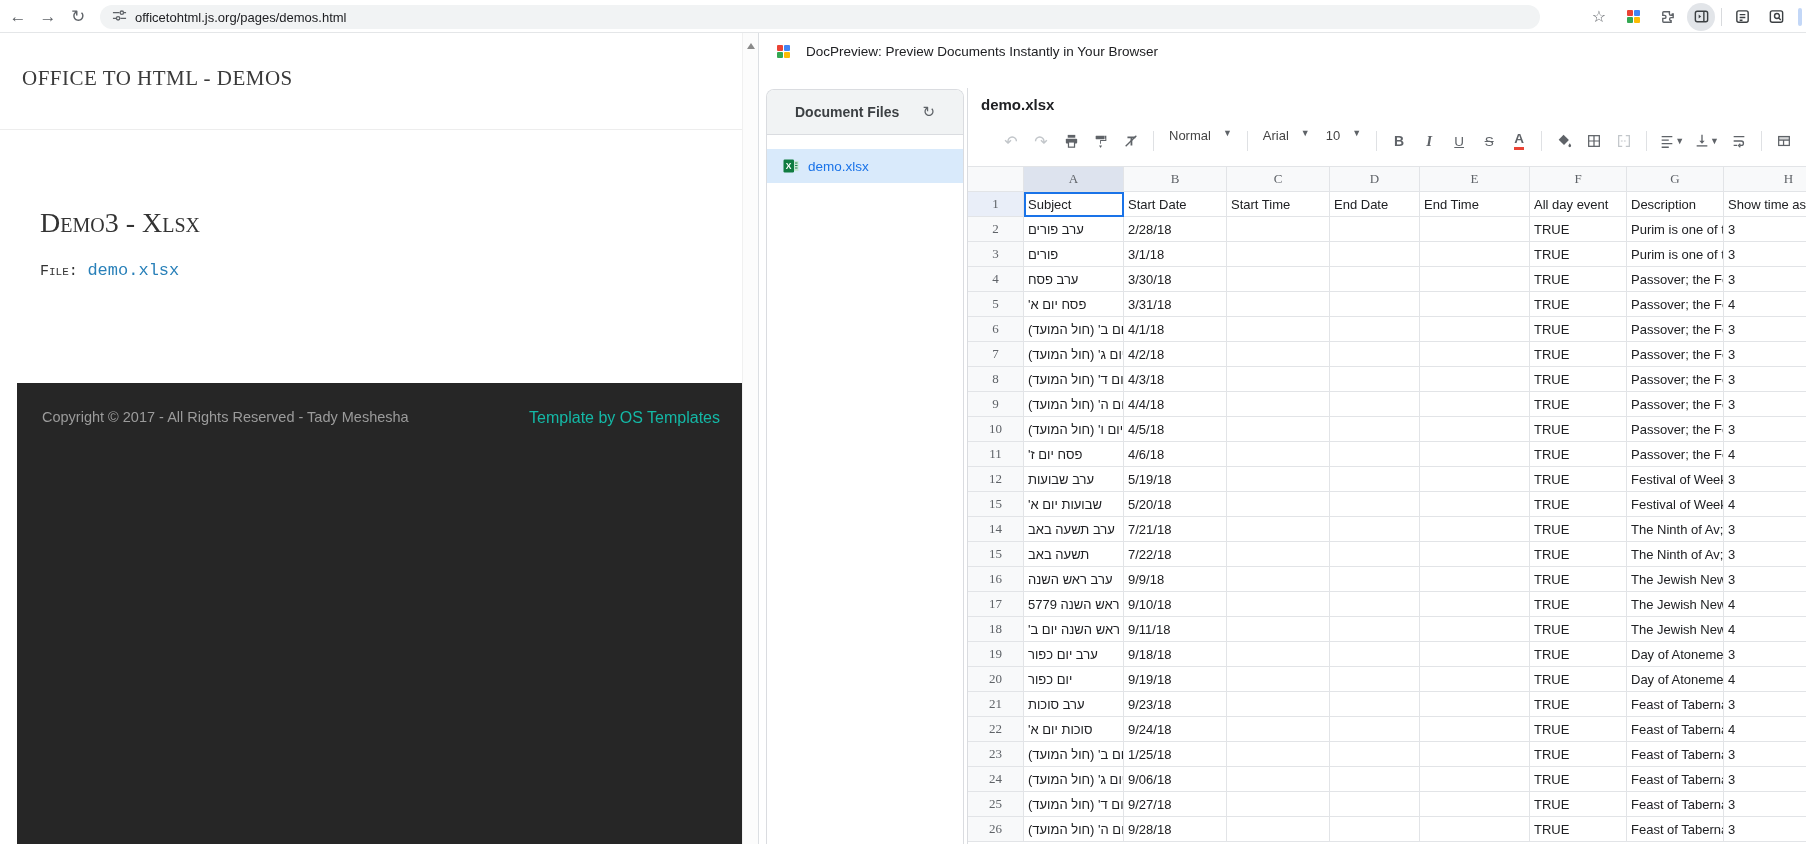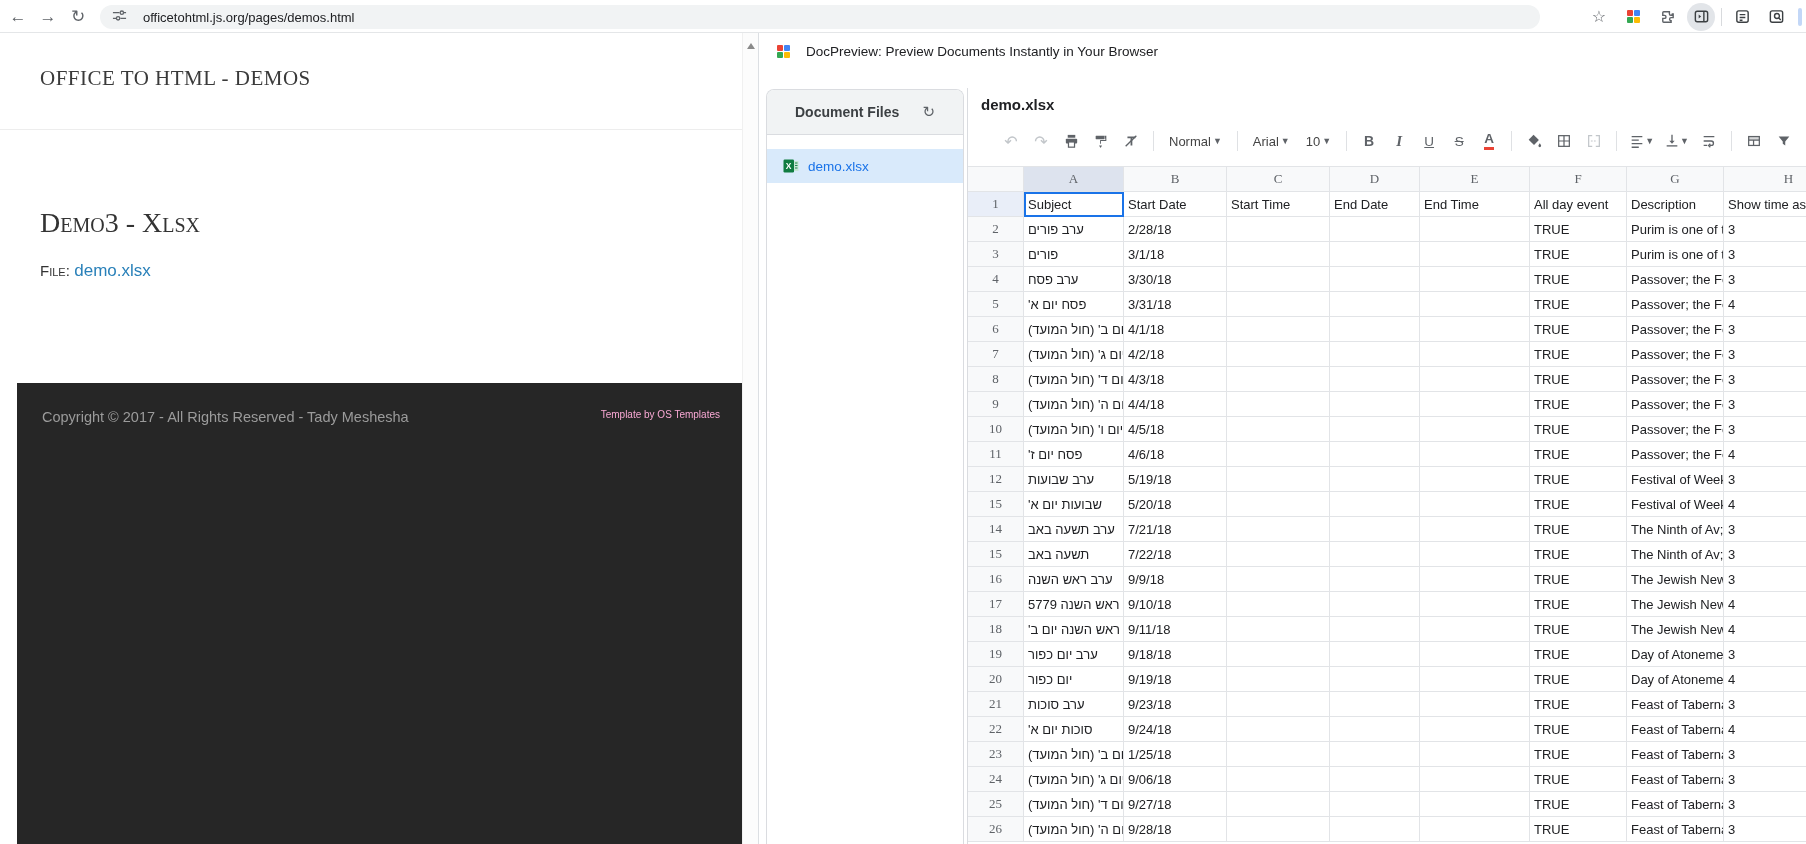--- a/index.html
+++ b/index.html
@@ -1,42 +1,42 @@
 <!DOCTYPE html>
 <html><head>
 <meta charset="utf-8">
 <style>
   *{margin:0;padding:0;box-sizing:border-box}
   html,body{width:1806px;height:844px;overflow:hidden;background:#fff;font-family:"Liberation Sans",sans-serif}
 
   
   .browser-bar{position:absolute;left:0;top:0;width:1806px;height:33px;background:#fff;border-bottom:1px solid #e4e6e8;z-index:50}
   .nav-ic{position:absolute;top:0;height:33px;display:flex;align-items:center;justify-content:center;width:28px;color:#5f6368;font-size:17px;cursor:pointer}
-  .url-pill{position:absolute;left:100px;top:5px;width:1440px;height:24px;border-radius:12px;background:#f1f3f4;display:flex;align-items:center;padding:0 12px;gap:16px}
+  .url-pill{position:absolute;left:100px;top:5px;width:1440px;height:24px;border-radius:12px;background:#f1f3f4;display:flex;align-items:center;padding:0 12px;gap:8px}
   .url-text{font-size:13px;color:#202124}
   .bar-right{position:absolute;top:0;right:0;height:33px;display:flex;align-items:center;gap:6px;padding-right:4px}
   .bar-btn{width:28px;height:28px;display:flex;align-items:center;justify-content:center;border-radius:50%;color:#5f6368;cursor:pointer}
   .bar-btn.active{background:#e2e5e9}
   .vdiv{width:1px;height:18px;background:#d8dadd}
   .blue-sliver{width:4px;height:18px;border-radius:2px;background:#c3d7f7;margin-left:2px}
 
   
   .left-pane{position:absolute;left:0;top:33px;width:758px;bottom:0;background:#fff}
   .page{position:absolute;left:0;top:0;width:742px;height:100%;background:#fff}
   .page-scrollbar{position:absolute;left:742px;top:0;width:16px;height:100%;background:#fcfcfc;border-left:1px solid #f0f0f0}
   .sb-arrow{position:absolute;left:4px;top:10px;width:0;height:0;border-left:4px solid transparent;border-right:4px solid transparent;border-bottom:6px solid #8a8a8a}
-  .site-h1{position:absolute;left:40px;top:33px;font-family:"Liberation Serif",serif;font-size:21px;color:#3a3a3a;letter-spacing:.5px}
+  .site-h1{position:absolute;left:22px;top:33px;font-family:"Liberation Serif",serif;font-size:21px;color:#3a3a3a;letter-spacing:.5px}
   .site-divider{position:absolute;left:0;top:96px;width:742px;border-top:1px solid #ededed}
   .demo-h2{position:absolute;left:40px;top:174px;font-family:"Liberation Serif",serif;font-variant:small-caps;font-size:28px;color:#333}
-  .file-line{position:absolute;left:40px;top:228px;font-family:Liberation Sans, sans-serif;font-size:16px;color:#333}
+  .file-line{position:absolute;left:40px;top:228px;font-family:Liberation Mono, monospace;font-size:16px;color:#333}
   .file-label{font-variant:small-caps;font-size:15px}
   .file-link{color:#2980b9;text-decoration:none;font-size:17px;cursor:pointer}
   .site-footer{position:absolute;left:17px;top:350px;width:742px;bottom:0;background:#262626}
   .foot-left{position:absolute;left:25px;top:26px;font-size:14.5px;color:#9b9b9b}
-  .foot-right{position:absolute;right:39px;top:26px;font-size:10px;color:#f9a8d4}
+  .foot-right{position:absolute;right:39px;top:26px;font-size:16px;color:#14b8a6}
 
   
   .side-panel{position:absolute;left:758px;top:33px;right:0;bottom:0;background:#fff;border-left:1px solid #dcdfe3}
   .panel-title{position:absolute;left:18px;top:11px;display:flex;align-items:center;gap:16px;font-size:13.5px;color:#202124}
   .mini-grid{display:grid;grid-template-columns:6px 6px;grid-template-rows:6px 6px;gap:1px}
   .mini-grid span{border-radius:1px}
 
   .sidebar-card{position:absolute;left:7px;top:56px;width:198px;bottom:0;background:#fff;border:1px solid #dadce0;border-bottom:none;border-radius:8px 8px 0 0;overflow:hidden}
   .card-header{height:45px;background:#f1f3f4;border-bottom:1px solid #dadce0;display:flex;align-items:center;justify-content:space-between;padding:0 28px}
   .card-header-label{font-size:14px;font-weight:bold;color:#3c4043}
@@ -50,21 +50,21 @@
   
   .toolbar{position:absolute;left:30px;top:38px;height:30px;display:flex;align-items:center;gap:4px}
   .tb{height:26px;min-width:26px;display:flex;align-items:center;justify-content:center;border-radius:3px;color:#5f6368;cursor:pointer;padding:0 3px}
   .tb.disabled{color:#c2c6ca}
   .tb svg{display:block}
   .tb-b{font-family:"Liberation Sans",sans-serif;font-size:14px;font-weight:bold}
   .tb-i{font-family:"Liberation Serif",serif;font-size:15px;font-style:italic;font-weight:bold}
   .tb-u{font-family:"Liberation Sans",sans-serif;font-size:13.5px;text-decoration:underline}
   .tb-s{font-family:"Liberation Sans",sans-serif;font-size:13.5px;text-decoration:line-through}
   .tb-a{font-family:"Liberation Sans",sans-serif;font-size:13.5px;font-weight:bold;border-bottom:3px solid #ea4335;line-height:1.05}
-  .tb-drop{display:flex;align-items:center;gap:2px;font-size:13px;color:#444;padding:0 6px}
+  .tb-drop{display:flex;align-items:flex-start;gap:12px;font-size:13px;color:#444;padding:0 6px}
   .caret{font-size:9px;color:#5f6368}
   .tdiv{width:1px;height:20px;background:#dfe1e4;margin:0 5px}
   .undo-redo{font-size:16px}
 
   
   .sheet{position:absolute;left:0;top:78px;right:0;bottom:0;overflow:hidden;background:#fff}
   .r{display:flex;height:25px}
   .r.head{height:26px}
   .c{flex:none;display:flex;align-items:center;padding:0 4px;border-right:1px solid #e2e4e7;border-bottom:1px solid #e2e4e7;font-size:13px;color:#202124;background:#fff;white-space:nowrap;overflow:hidden}
   .hd{background:#f8f9fa;justify-content:center;font-family:"Liberation Serif",serif;color:#5f6368}

